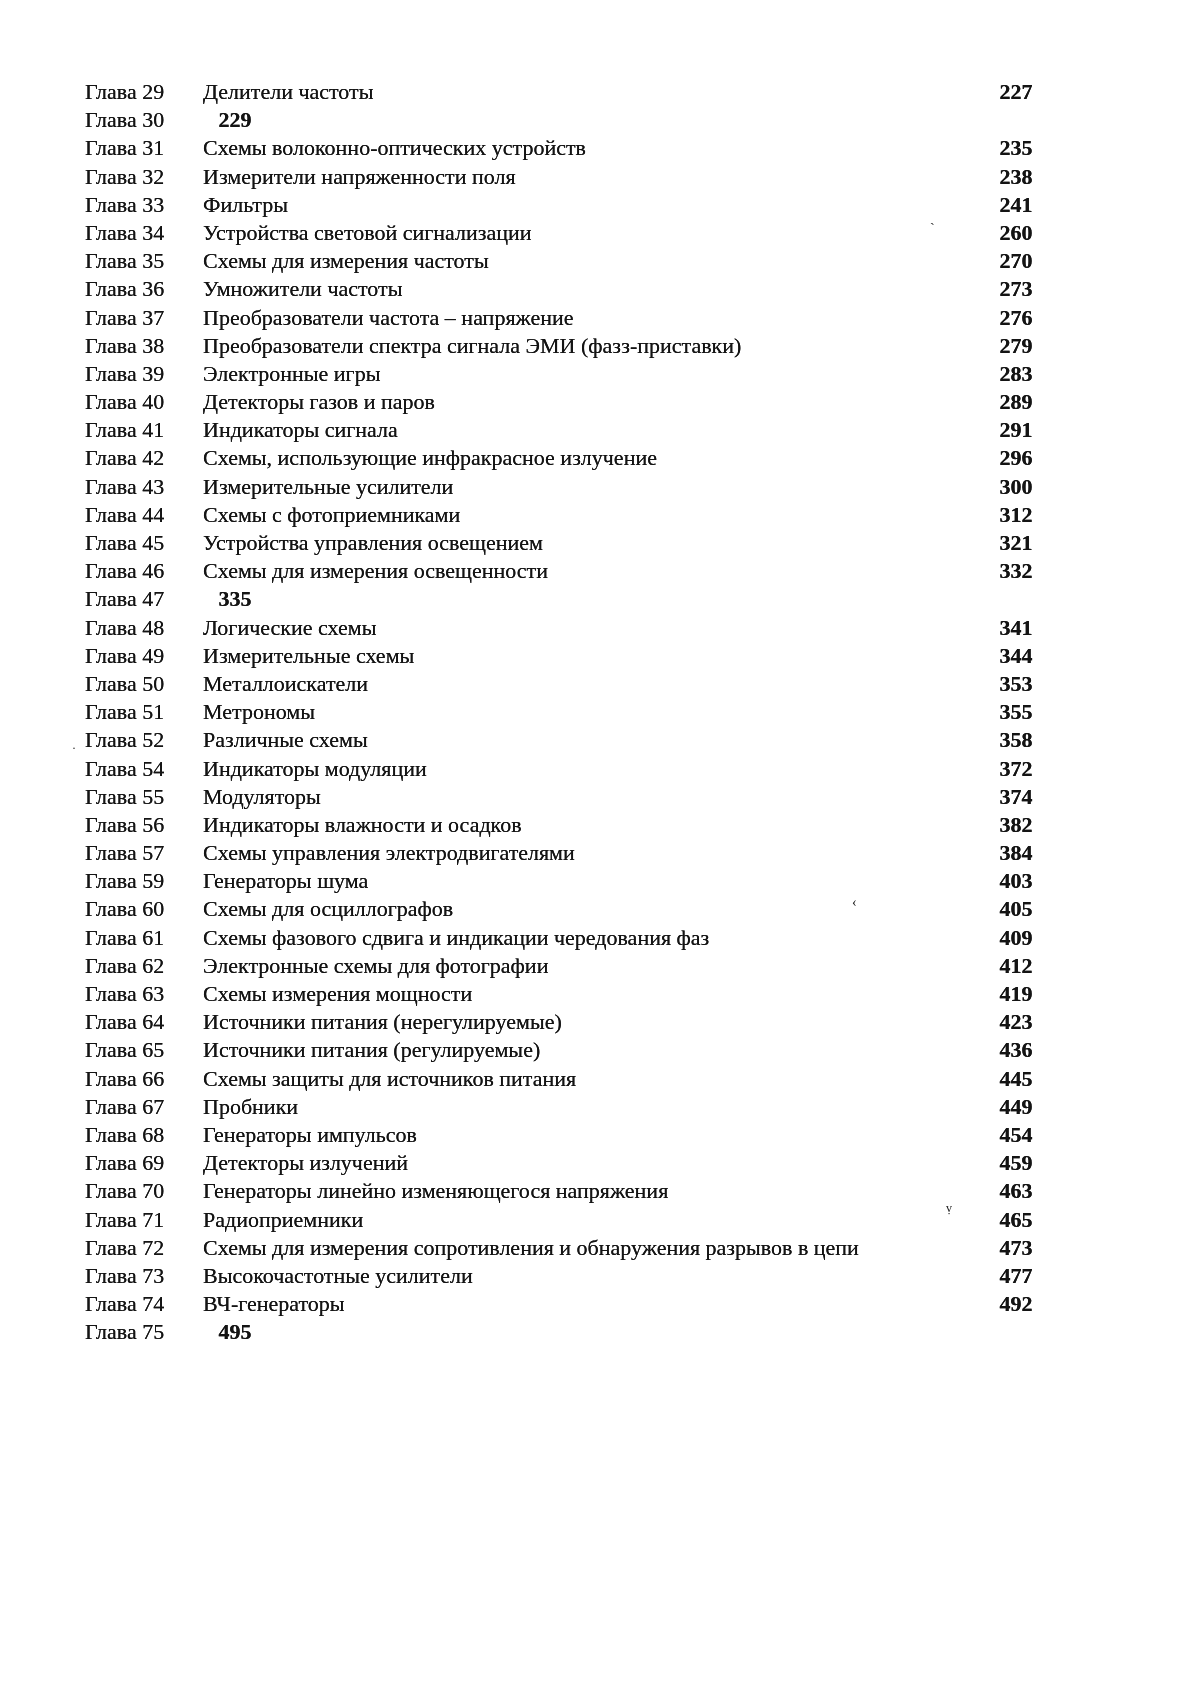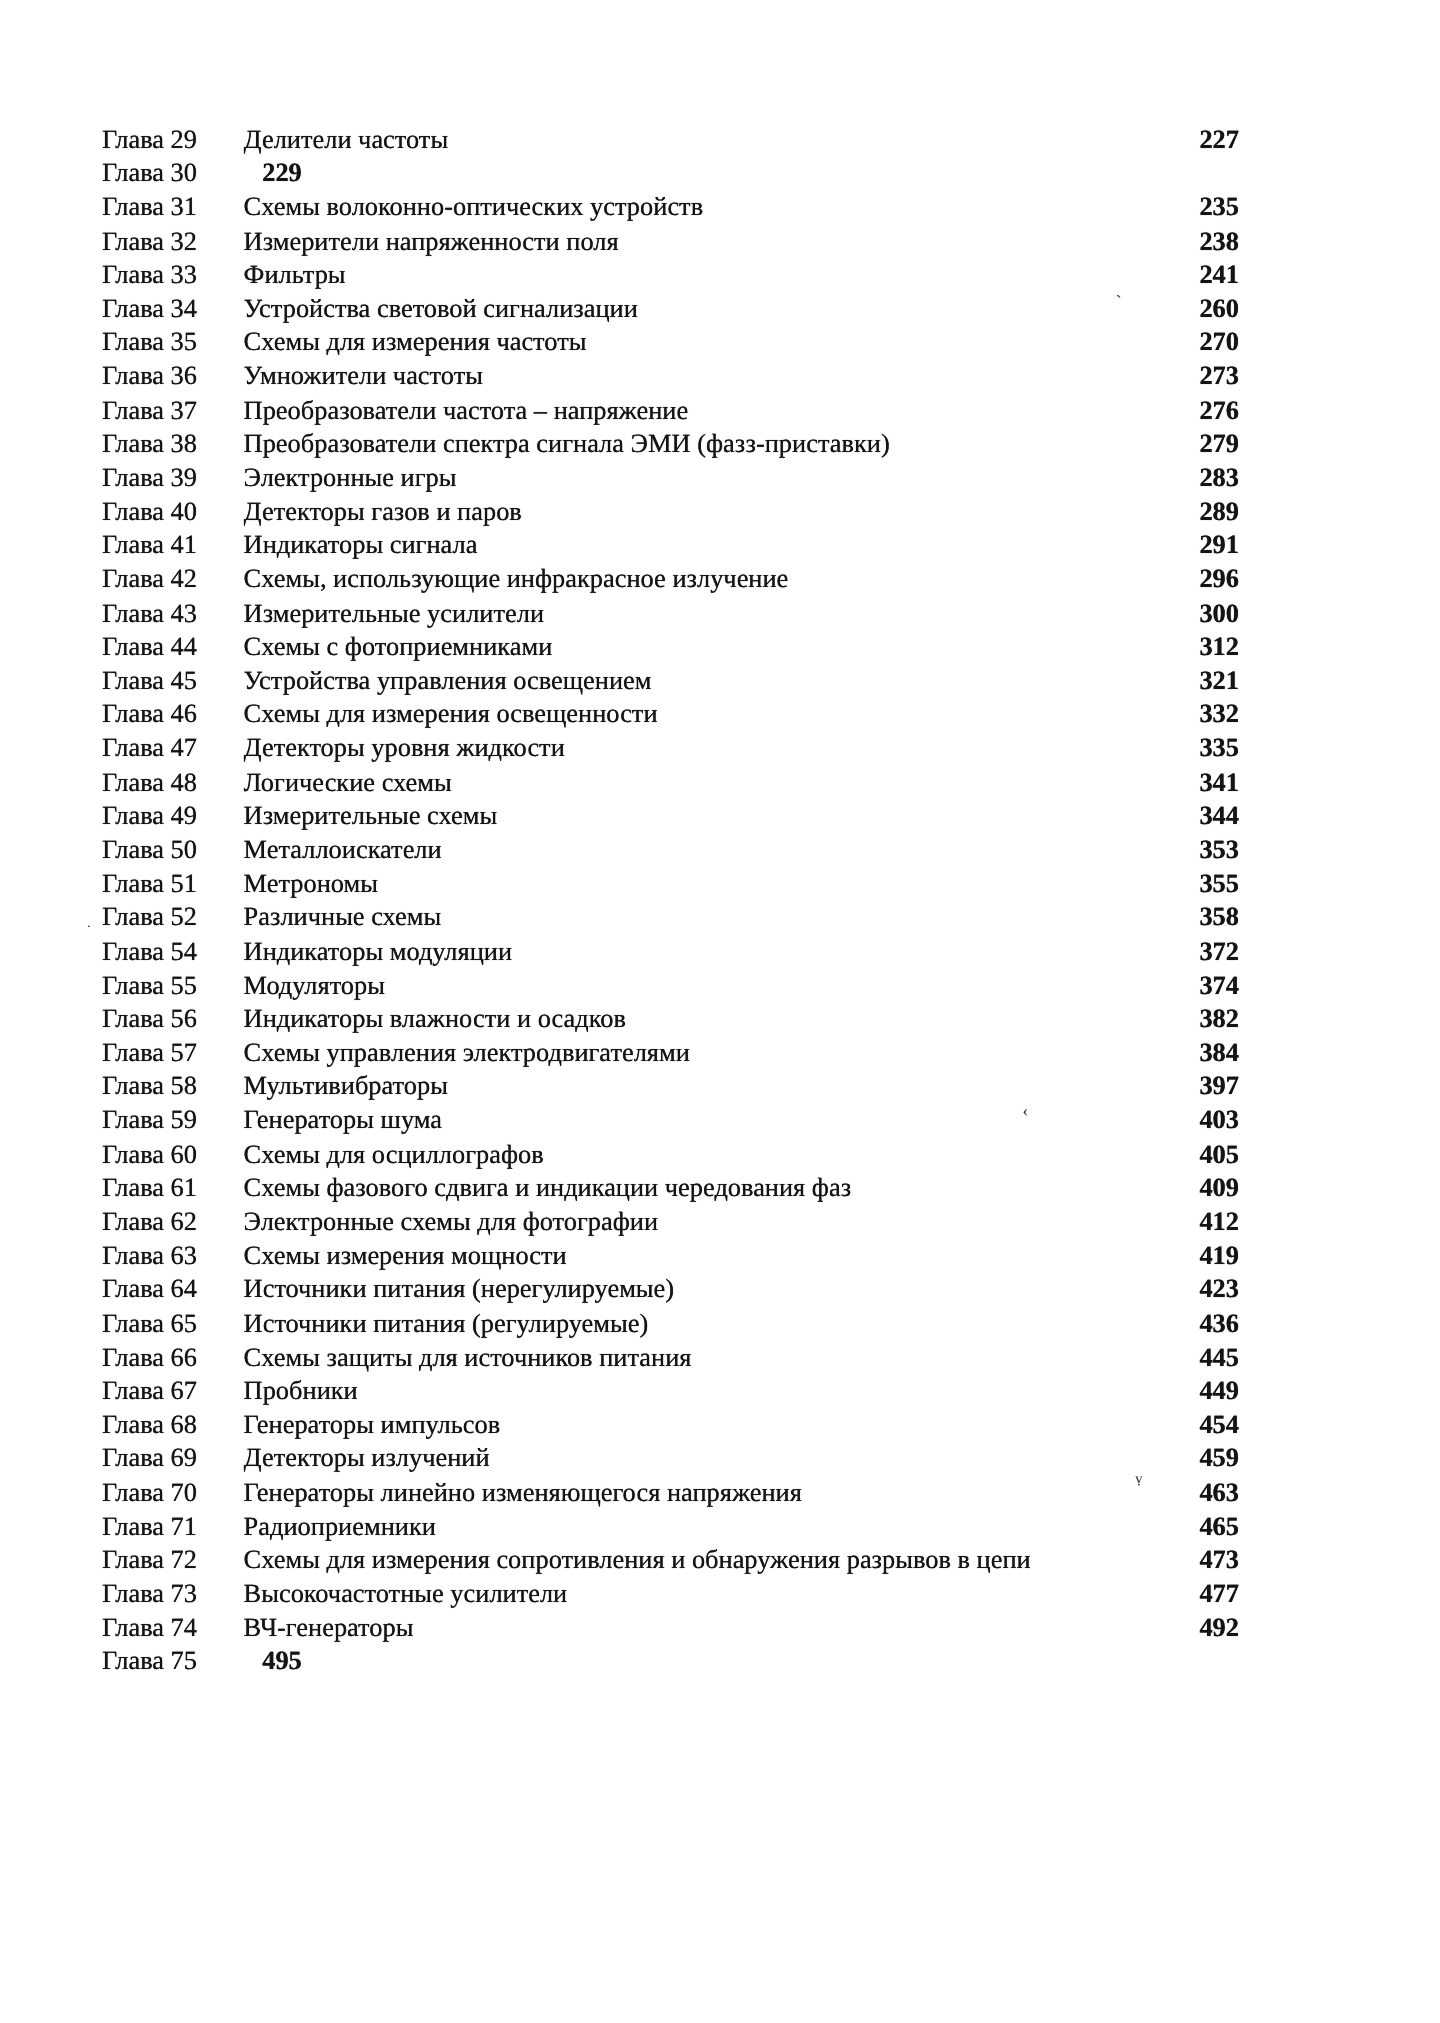--- a/index.html
+++ b/index.html
@@ -8,21 +8,20 @@
     background: #ffffff;
   }
   .page {
     position: relative;
     width: 1200px;
     height: 1536px;
     background: #ffffff;
     overflow: hidden;
     font-family: "Liberation Serif", serif;
     color: #141414;
-    margin-top: 24px;
   }
   .toc {
     position: absolute;
     top: 78px;
     left: 85px;
     right: 152px;
   }
   .toc-row {
     display: flex;
     align-items: baseline;
@@ -168,21 +167,20 @@
       <span class="title">Устройства управления освещением</span>
       <span class="pg">321</span>
     </div>
       <div class="toc-row">
       <span class="ch">Глава 46</span>
       <span class="title">Схемы для измерения освещенности</span>
       <span class="pg">332</span>
     </div>
       <div class="toc-row">
       <span class="ch">Глава 47</span>
-      <span class="title">Детекторы уровня жидкости</span>
       <span class="pg">335</span>
     </div>
       <div class="toc-row">
       <span class="ch">Глава 48</span>
       <span class="title">Логические схемы</span>
       <span class="pg">341</span>
     </div>
       <div class="toc-row">
       <span class="ch">Глава 49</span>
       <span class="title">Измерительные схемы</span>
@@ -215,25 +213,20 @@
     </div>
       <div class="toc-row">
       <span class="ch">Глава 56</span>
       <span class="title">Индикаторы влажности и осадков</span>
       <span class="pg">382</span>
     </div>
       <div class="toc-row">
       <span class="ch">Глава 57</span>
       <span class="title">Схемы управления электродвигателями</span>
       <span class="pg">384</span>
-    </div>
-      <div class="toc-row">
-      <span class="ch">Глава 58</span>
-      <span class="title">Мультивибраторы</span>
-      <span class="pg">397</span>
     </div>
       <div class="toc-row">
       <span class="ch">Глава 59</span>
       <span class="title">Генераторы шума</span>
       <span class="pg">403</span>
     </div>
       <div class="toc-row">
       <span class="ch">Глава 60</span>
       <span class="title">Схемы для осциллографов</span>
       <span class="pg">405</span>

